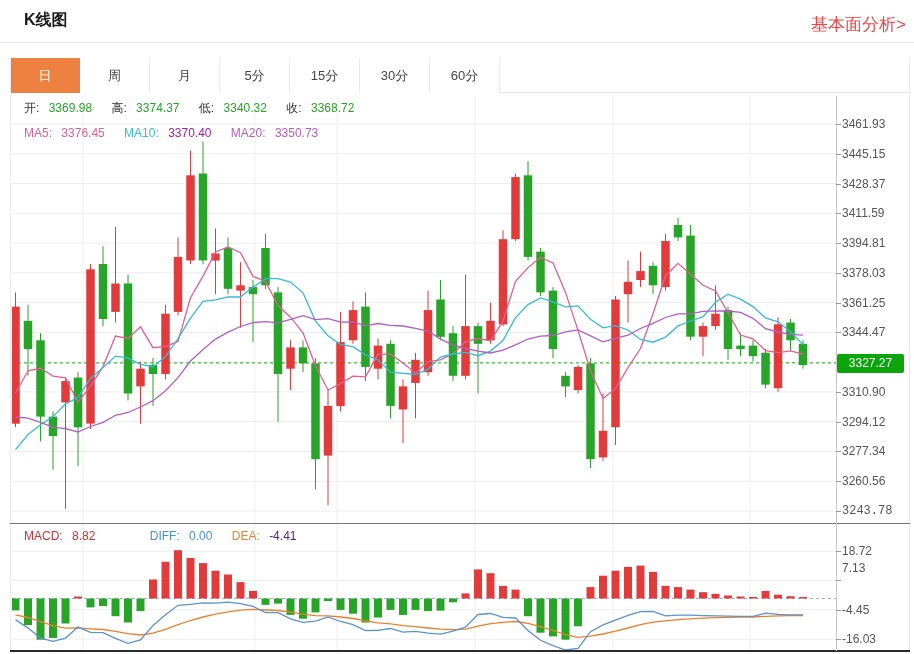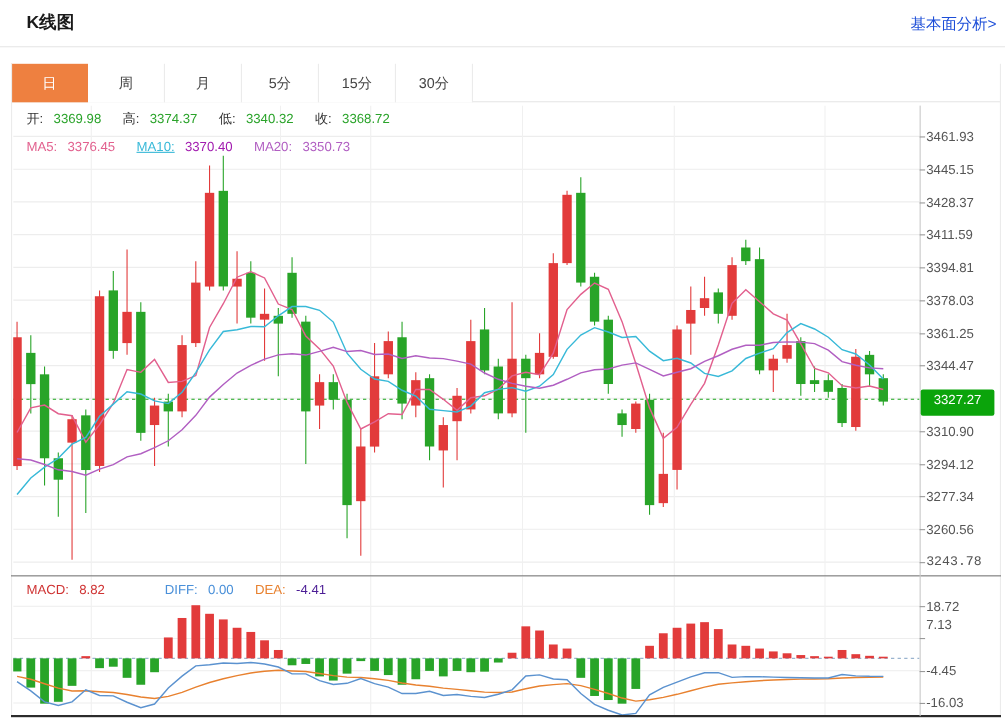--- a/index.html
+++ b/index.html
@@ -1,71 +1,72 @@
 <!DOCTYPE html>
 <html><head>
 <meta charset="utf-8">
 <style>
   html,body{margin:0;padding:0;background:#fff;}
   body{width:914px;height:654px;position:relative;overflow:hidden;
        font-family:"Liberation Sans",sans-serif;color:#333;}
   .page-title{position:absolute;left:24px;top:10px;font-size:16px;font-weight:bold;color:#1a1a1a;}
-  .fund-link{position:absolute;right:8px;top:13px;font-size:14px;color:#1d4ed8;cursor:pointer;}
+  .fund-link{position:absolute;right:8px;top:13px;font-size:17px;color:#ef4444;cursor:pointer;}
   .title-divider{position:absolute;left:0;top:42px;width:914px;height:1px;background:#e7e7e7;}
   .tabbar{position:absolute;left:10px;top:58px;width:900px;height:35px;display:flex;
           border-bottom:1px solid #e7e7e7;box-sizing:border-box;}
   .tab{width:70px;height:35px;line-height:35px;text-align:center;font-size:13px;color:#444;
        border-right:1px solid #ebebeb;box-sizing:border-box;cursor:pointer;background:#fff;}
   .tab.active{color:#fff;border-right:none;}
   .side-border{position:absolute;top:58px;width:1px;height:594px;background:#ebebeb;}
   .info-row{position:absolute;left:24px;font-size:12px;white-space:nowrap;z-index:5;}
   .info-row span{margin-right:6px;}
   .info-row .lbl{color:#333;}
   .gap{margin-right:16px !important;}
   .axis-label{position:absolute;left:842px;font-size:12px;color:#555;height:14px;line-height:14px;}
   .axis-tick{position:absolute;left:836px;width:5px;height:1px;background:#999;}
-  .price-tag{position:absolute;left:837px;width:67px;height:24px;line-height:18px;text-align:center;
+  .price-tag{position:absolute;left:837px;width:67px;height:19px;line-height:18px;text-align:center;
              font-size:12px;color:#fff;border-radius:2px;z-index:6;}
   .hline{position:absolute;background:#555;}
   svg{position:absolute;}
 </style>
 </head>
 <body>
 
 <div class="page-title">K线图</div>
 <div class="fund-link">基本面分析&gt;</div>
 <div class="title-divider"></div>
 
 <div class="tabbar" id="tabbar">
     <div class="tab active" style="background: rgb(238, 128, 64);">日</div>
     <div class="tab">周</div>
     <div class="tab">月</div>
     <div class="tab">5分</div>
     <div class="tab">15分</div>
     <div class="tab">30分</div>
+    <div class="tab">60分</div>
   </div>
 
 <div class="side-border" style="left:10px"></div>
 <div class="side-border" style="left:909px"></div>
 
 <div class="info-row" style="top:100px">
   <span class="lbl">开:</span>
   <span class="val gap" style="color: rgb(42, 163, 42);">3369.98</span>
   <span class="lbl">高:</span>
   <span class="val gap" style="color: rgb(42, 163, 42);">3374.37</span>
   <span class="lbl">低:</span>
   <span class="val gap" style="color: rgb(42, 163, 42);">3340.32</span>
   <span class="lbl">收:</span>
   <span class="val" style="color: rgb(42, 163, 42);">3368.72</span>
 </div>
 
 <div class="info-row" style="top:126px">
   <span id="ma5l" style="color: rgb(226, 96, 142);">MA5:</span>
   <span id="ma5v" class="gap" style="color: rgb(226, 96, 142);">3376.45</span>
-  <span id="ma10l" style="color: rgb(56, 185, 216); text-decoration: underline;">MA10:</span>
+  <span id="ma10l" style="color: rgb(56, 185, 216);">MA10:</span>
   <span id="ma10v" class="gap" style="color: #a21caf;">3370.40</span>
   <span id="ma20l" style="color: rgb(177, 95, 194);">MA20:</span>
   <span id="ma20v" style="color: rgb(177, 95, 194);">3350.73</span>
 </div>
 
 <div class="info-row" style="top:529px">
   <span id="macdl" style="color: rgb(207, 50, 50);">MACD:</span>
   <span id="macdv" class="gap" style="color: rgb(207, 50, 50);">8.82</span>
   <span id="diffl" style="color: rgb(74, 144, 217); padding-left: 35px;">DIFF:</span>
   <span id="diffv" class="gap" style="color: rgb(74, 144, 217);">0.00</span>

